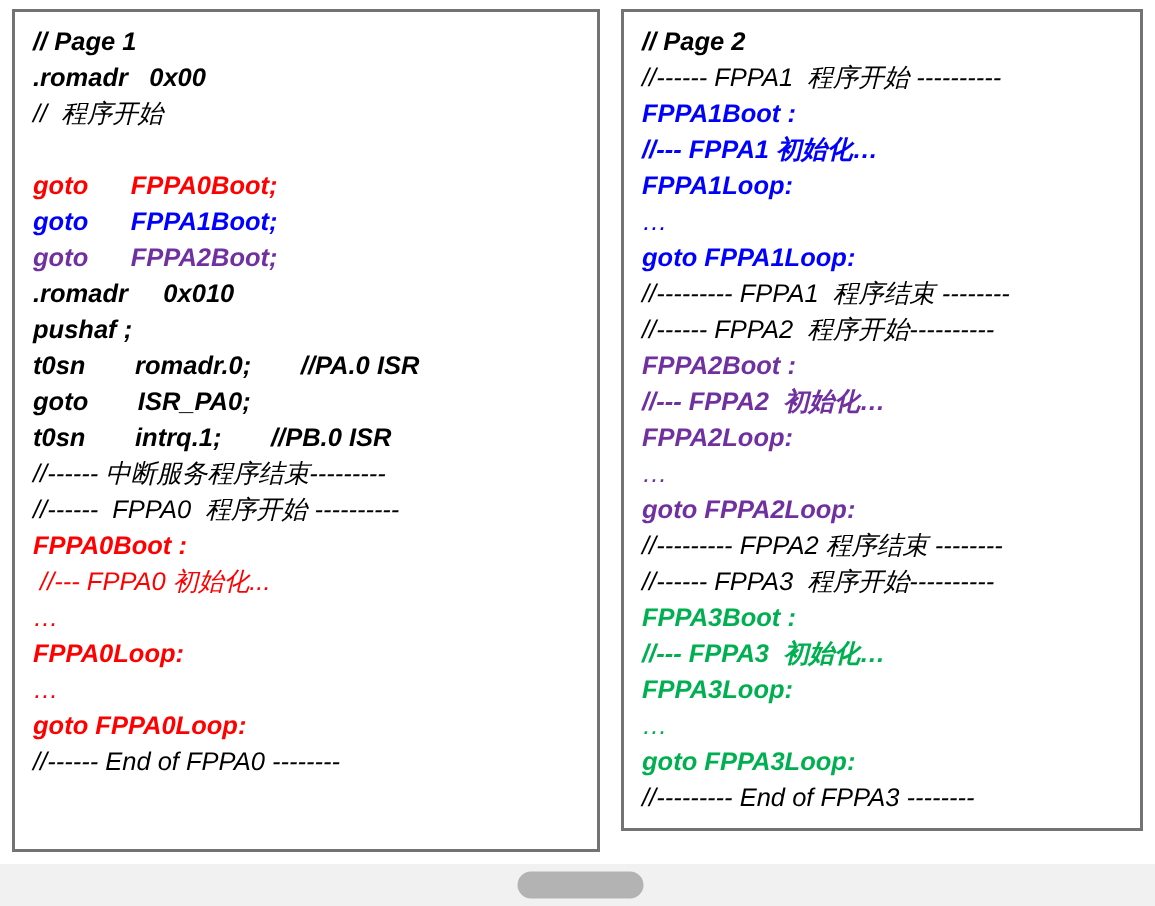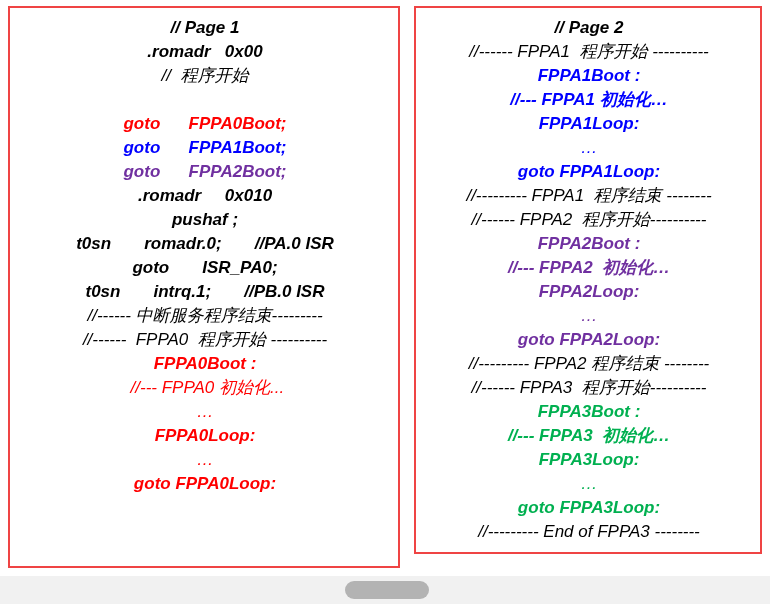--- a/index.html
+++ b/index.html
@@ -20,25 +20,24 @@
   .scroll-thumb {
     position:absolute;
     left:345px; top:5px;
     width:84px; height:18px;
     background:#b3b3b3;
     border-radius:9px;
   }
   .panel {
     position:absolute;
     background:#ffffff;
-    border:2px solid #ef4444;
+    border:2px solid #737373;
     padding:8px 10px 4px 12px;
     z-index:1;
     overflow:hidden;
-    text-align:center;
   }
   .panel-left  { left:8px;   top:6px; width:392px; height:562px; }
   .panel-right { left:414px; top:6px; width:348px; height:548px; }
   .line {
     white-space:pre;
     font-style:italic;
     font-size:17px;
     line-height:24px;
     height:24px;
     color:#000;
@@ -72,20 +71,21 @@
     <div class="line"><span class="seg c-black b">goto       ISR_PA0;</span></div>
     <div class="line"><span class="seg c-black b">t0sn       intrq.1;       //PB.0 ISR</span></div>
     <div class="line"><span class="seg c-black">//------ 中断服务程序结束---------</span></div>
     <div class="line"><span class="seg c-black">//------  FPPA0  程序开始 ----------</span></div>
     <div class="line"><span class="seg c-red b">FPPA0Boot :</span></div>
     <div class="line"><span class="seg c-red"> //--- FPPA0 初始化...</span></div>
     <div class="line"><span class="seg c-red">…</span></div>
     <div class="line"><span class="seg c-red b">FPPA0Loop:</span></div>
     <div class="line"><span class="seg c-red">…</span></div>
     <div class="line"><span class="seg c-red b">goto FPPA0Loop:</span></div>
+    <div class="line"><span class="seg c-black">//------ End of FPPA0 --------</span></div>
   </div>
 <div class="panel panel-right">
     <div class="line"><span class="seg c-black b">// Page 2</span></div>
     <div class="line"><span class="seg c-black">//------ FPPA1  程序开始 ----------</span></div>
     <div class="line"><span class="seg c-blue b">FPPA1Boot :</span></div>
     <div class="line"><span class="seg c-blue b">//--- FPPA1 初始化…</span></div>
     <div class="line"><span class="seg c-blue b">FPPA1Loop:</span></div>
     <div class="line"><span class="seg c-blue">…</span></div>
     <div class="line"><span class="seg c-blue b">goto FPPA1Loop:</span></div>
     <div class="line"><span class="seg c-black">//--------- FPPA1  程序结束 --------</span></div>

